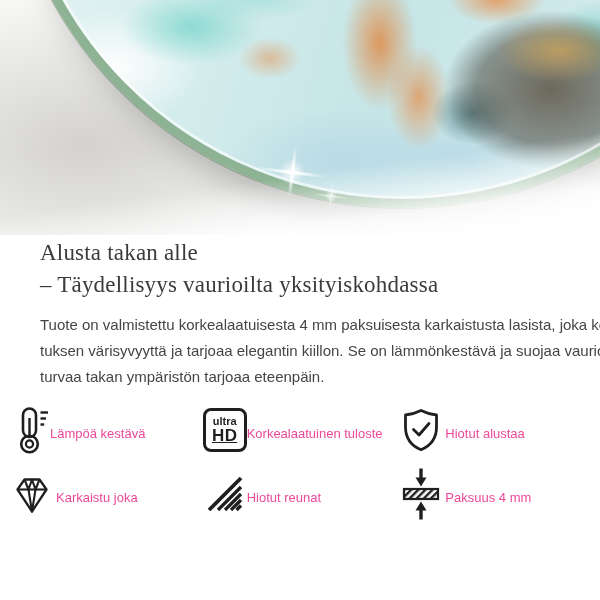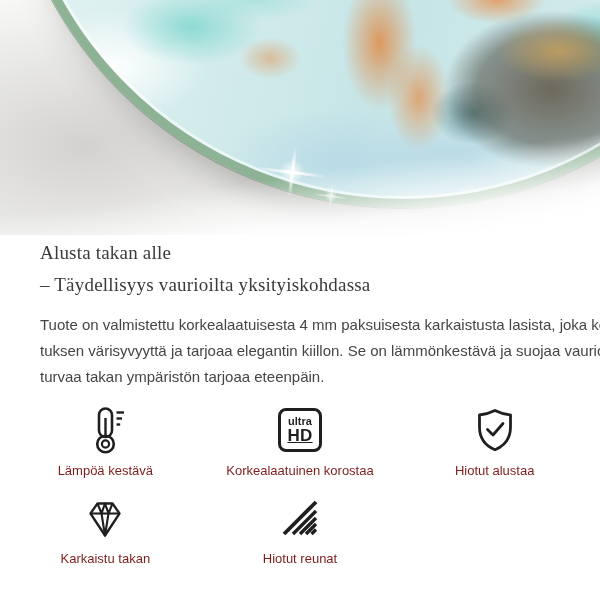--- a/index.html
+++ b/index.html
@@ -41,30 +41,30 @@
   .sparkle::after{left:11.5px;top:-13px;width:3px;height:52px;
            background:linear-gradient(to bottom, rgba(255,255,255,0), #fff 45%, #fff 55%, rgba(255,255,255,0));}
   .s1{left:292px;top:172px;transform:rotate(7deg);}
   .s2{left:331px;top:196px;transform:rotate(7deg) scale(0.5);opacity:0.8;}
   .fade{position:absolute;inset:0;
         background:linear-gradient(172deg, rgba(255,255,255,0) 68%, rgba(255,255,255,0.88) 85%, #fff 94%);}
 
   
   .content{padding:0 40px;}
   h1{margin:2px 0 0;font-family:"Liberation Serif","DejaVu Serif",serif;font-weight:400;
-     font-size:19px;line-height:32px;color:#3b3b3b;letter-spacing:0.2px;}
+     font-size:23px;line-height:32px;color:#3b3b3b;letter-spacing:0.2px;}
   h1 span{display:block;}
   .desc{margin:11px 0 0;font-size:15px;line-height:26px;color:#454545;}
   .desc span{display:block;white-space:nowrap;}
 
   
   .features{margin:15px -32px 0;display:grid;grid-template-columns:repeat(3,1fr);row-gap:14px;}
-  .feature{display:flex;flex-direction:column;align-items:center;}
+  .feature{display:flex;flex-direction:row;align-items:center;}
   .icon-box{height:50px;display:flex;align-items:center;justify-content:center;}
-  .feature .label{margin-top:8px;font-size:13px;line-height:16px;color:#7f1d1d;}
+  .feature .label{margin-top:8px;font-size:13px;line-height:16px;color:#ec4899;}
   .hd-box{width:38px;height:38px;border:3px solid #1f1f1f;border-radius:8px;
           display:flex;flex-direction:column;align-items:center;justify-content:center;
           color:#1f1f1f;line-height:1;}
   .hd-top{font-size:11px;font-weight:700;}
   .hd-bottom{font-size:17px;font-weight:800;margin-top:0px;letter-spacing:0.3px;text-decoration:underline;}
   svg{display:block;}
 </style>
 </head>
 <body>
 
@@ -106,21 +106,21 @@
         <div class="label">Lämpöä kestävä</div>
       </div>
 
       <div class="feature">
         <div class="icon-box">
           <div class="hd-box">
             <div class="hd-top">ultra</div>
             <div class="hd-bottom">HD</div>
           </div>
         </div>
-        <div class="label">Korkealaatuinen korostaa</div>
+        <div class="label">Korkealaatuinen tuloste</div>
       </div>
 
       <div class="feature">
         <div class="icon-box">
           <svg width="48" height="46" viewBox="0 0 48 46" fill="none" stroke="#1f1f1f">
             <path d="M24 3.5 C29 6 34 7.5 39.5 8 V20 C39.5 31 33.5 38.8 24 42.8 C14.5 38.8 8.5 31 8.5 20 V8 C14 7.5 19 6 24 3.5 Z" stroke-width="2.8" stroke-linejoin="round"></path>
             <path d="M16.5 22.5 L22 28 L32 16.5" stroke-width="2.8" stroke-linecap="round" stroke-linejoin="round"></path>
           </svg>
         </div>
         <div class="label">Hiotut alustaa</div>
@@ -128,32 +128,49 @@
 
       <div class="feature">
         <div class="icon-box">
           <svg width="48" height="44" viewBox="0 0 48 44" fill="none" stroke="#1f1f1f">
             <path d="M9.5 17.5 L16.5 7.5 H31.5 L38.5 17.5 L24 39.5 Z" stroke-width="2.3" stroke-linejoin="round"></path>
             <path d="M9.5 17.5 H38.5" stroke-width="2.1"></path>
             <path d="M16.5 7.5 L20.5 17.5 L24 7.5 L27.5 17.5 L31.5 7.5" stroke-width="2.1" stroke-linejoin="round"></path>
             <path d="M20.5 17.5 L24 39.5 L27.5 17.5" stroke-width="2.1" stroke-linejoin="round"></path>
           </svg>
         </div>
-        <div class="label">Karkaistu takan</div>
+        <div class="label">Karkaistu joka</div>
       </div>
 
       <div class="feature">
         <div class="icon-box">
           <svg width="44" height="44" viewBox="0 0 44 44" stroke="#1f1f1f">
             <line x1="6" y1="38" x2="38" y2="6" stroke-width="3.8"></line>
             <line x1="15" y1="38" x2="38" y2="15" stroke-width="3.3"></line>
             <line x1="22" y1="38" x2="38" y2="22" stroke-width="3.3"></line>
             <line x1="28" y1="38" x2="38" y2="28" stroke-width="3.3"></line>
             <line x1="33.5" y1="38" x2="38" y2="33.5" stroke-width="3.3"></line>
           </svg>
         </div>
         <div class="label">Hiotut reunat</div>
       </div>
 
+      <div class="feature">
+        <div class="icon-box">
+          <svg width="48" height="54" viewBox="0 0 48 54" stroke="#1f1f1f">
+            <defs>
+              <pattern id="hatch" width="5" height="5" patternUnits="userSpaceOnUse" patternTransform="rotate(45)">
+                <rect x="0" y="0" width="2.4" height="5" fill="#1f1f1f" stroke="none"></rect>
+              </pattern>
+            </defs>
+            <rect x="7" y="22" width="34" height="10" fill="url(#hatch)" stroke-width="2.2"></rect>
+            <line x1="24" y1="1.5" x2="24" y2="11" stroke-width="3.4"></line>
+            <path d="M24 19.5 L18.5 10.5 H29.5 Z" fill="#1f1f1f" stroke="none"></path>
+            <line x1="24" y1="52.5" x2="24" y2="43" stroke-width="3.4"></line>
+            <path d="M24 34.5 L18.5 43.5 H29.5 Z" fill="#1f1f1f" stroke="none"></path>
+          </svg>
+        </div>
+        <div class="label">Paksuus 4 mm</div>
+      </div>
 
     </div>
   </div>
 </div>
 
 </body></html>

